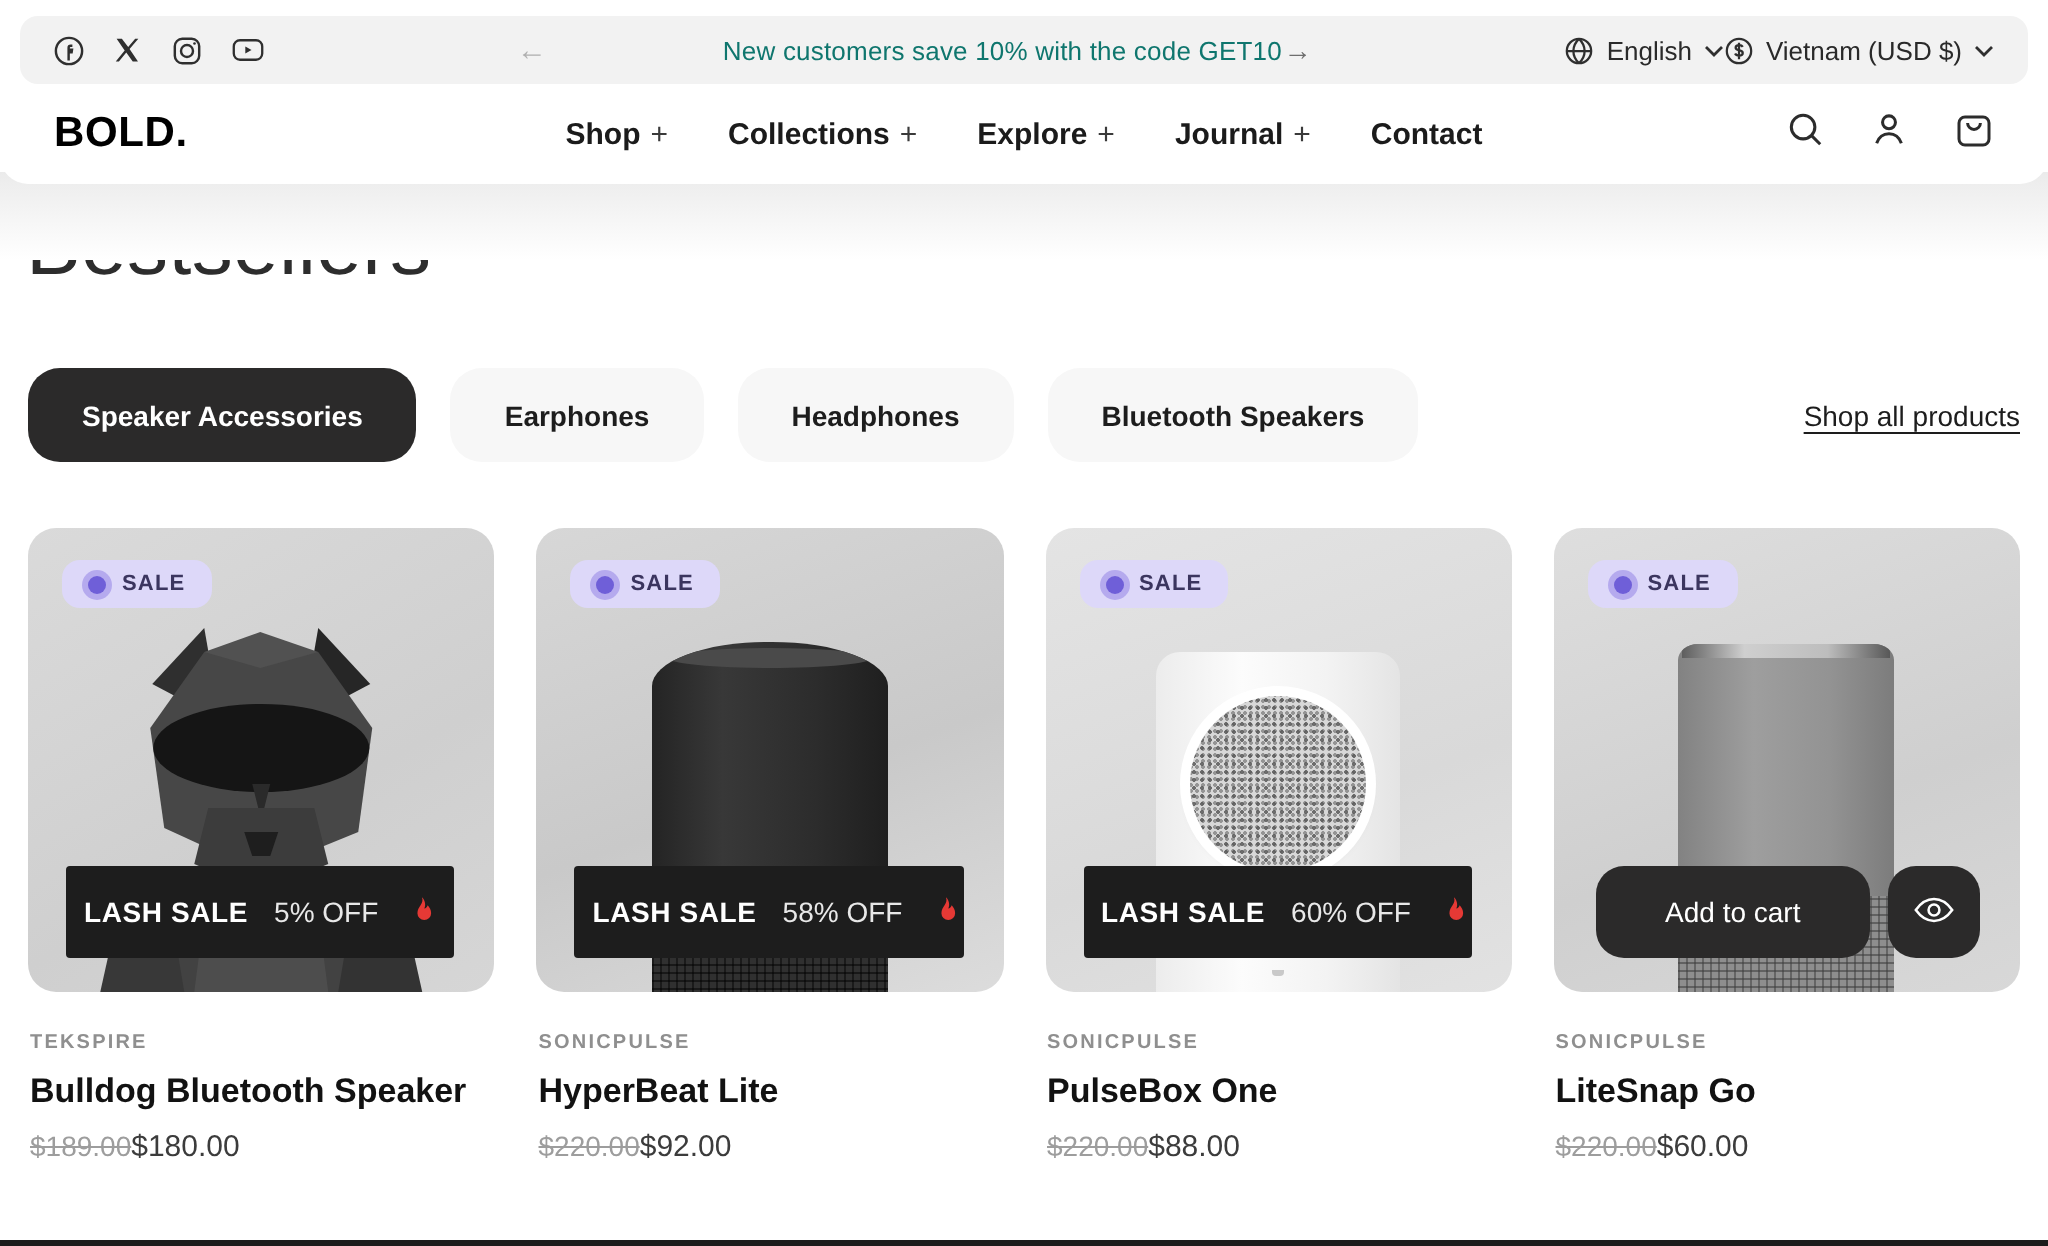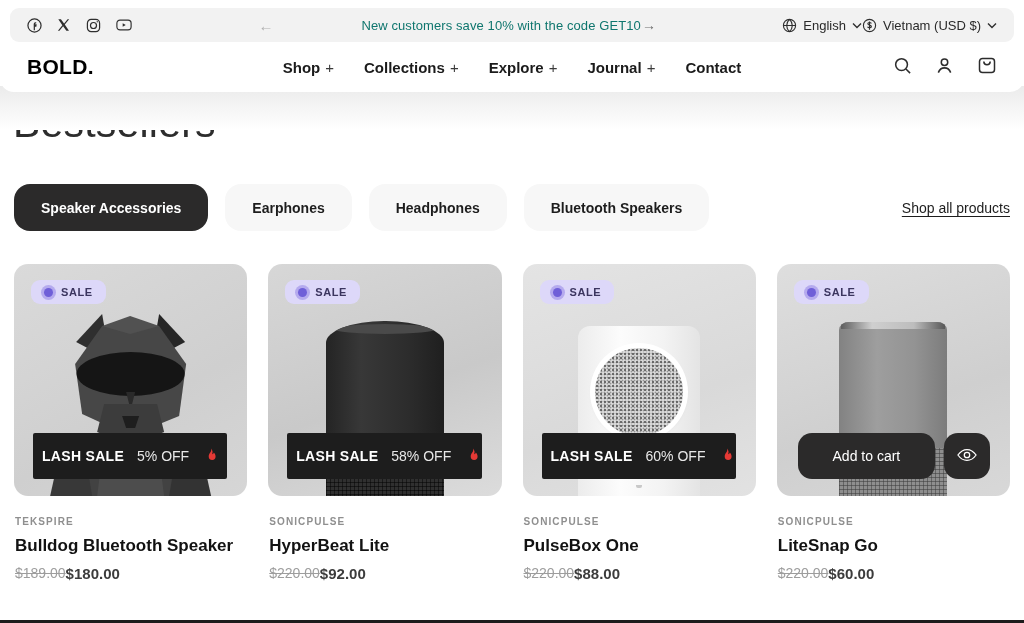--- a/index.html
+++ b/index.html
@@ -185,21 +185,21 @@
     border: none; border-radius: 14px;
     display: flex; align-items: center; justify-content: center;
     color: #fff; cursor: pointer;
   }
 
   .pinfo { padding: 20px 2px 0 1px; }
   .brand { font-size: 10px; font-weight: 600; letter-spacing: 1.1px; color: #8f8f8f; }
   .ptitle { margin-top: 9px; font-size: 17px; font-weight: 700; color: #121212; cursor: pointer; }
   .prices { margin-top: 9px; display: flex; align-items: flex-start; }
   .old-price { font-size: 14px; color: #9d9d9d; text-decoration: line-through; }
-  .new-price { font-size: 15px; color: #3c3c3c; font-weight: bold; }
+  .new-price { font-size: 15px; color: #3c3c3c; }
 
   
   .art { position: absolute; left: 0; top: 0; width: 100%; height: 100%; }
 
   .cyl-dark {
     position: absolute; left: 50%; top: 57px; transform: translateX(-50%);
     width: 118px; height: 190px;
     background: linear-gradient(to right, #242424, #383838 30%, #2c2c2c 70%, #1f1f1f);
     border-radius: 58px 58px 8px 8px / 22px 22px 6px 6px;
     overflow: hidden;

